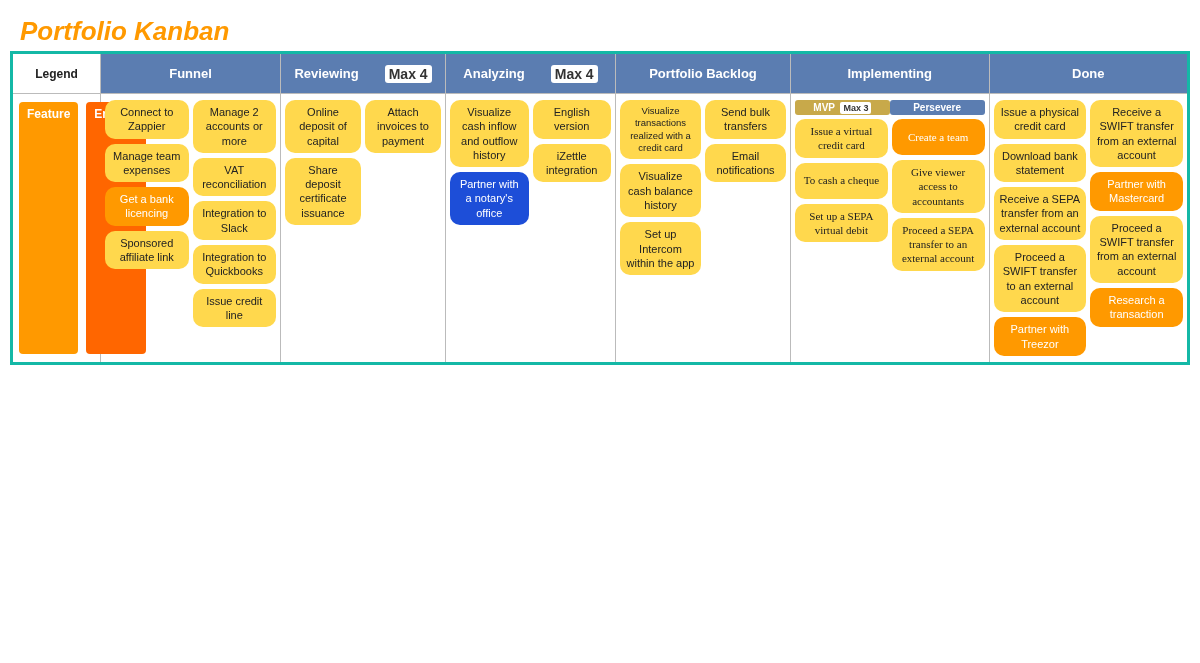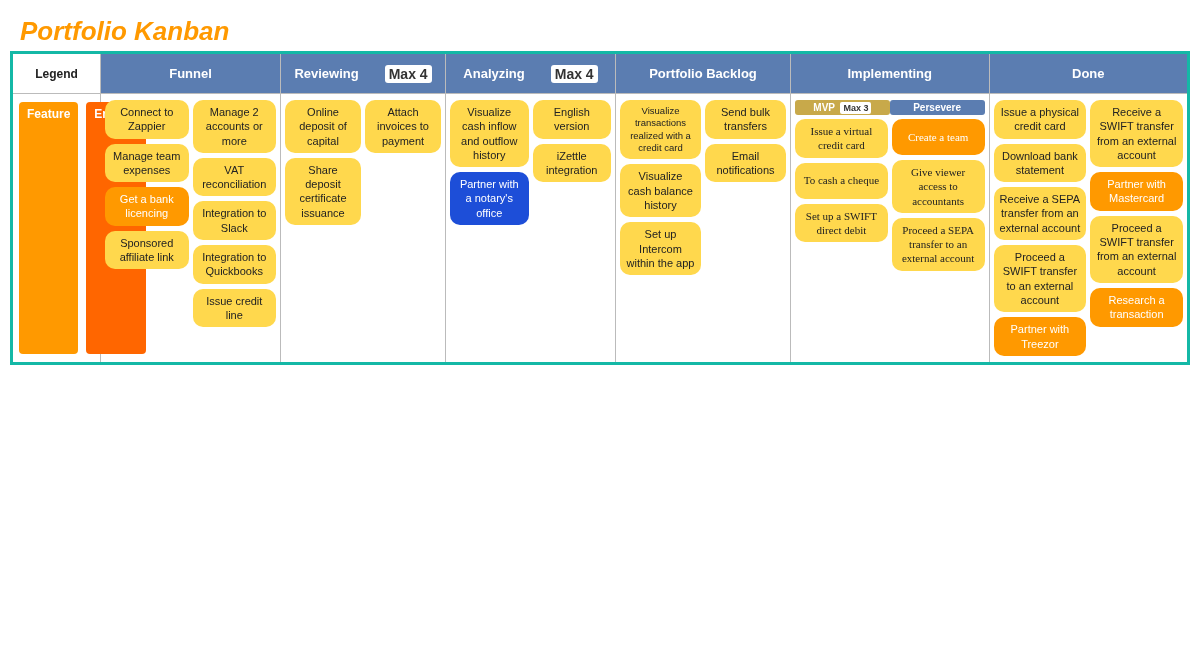--- a/index.html
+++ b/index.html
@@ -219,21 +219,21 @@
       <div class="col-body" style="flex-direction: column; gap:0;">
 
         <div style="display:flex; flex-direction:row; gap:0; margin-bottom:4px;">
           <div style="flex:1; background:#c8a94a; color:#fff; font-size:10px; font-weight:bold; text-align:center; border-radius:3px; padding:2px 4px;">MVP &nbsp;<span style="background:#fff;color:#333;border-radius:2px;padding:1px 3px;font-size:9px;">Max 3</span></div>
           <div style="flex:1; background:#5b7db1; color:#fff; font-size:10px; font-weight:bold; text-align:center; border-radius:3px; padding:2px 4px;">Persevere</div>
         </div>
         <div style="display:flex; flex-direction:row; gap:4px; flex:1;font-family:Liberation Serif, serif;">
           <div class="sub-col">
             <div class="card card-yellow">Issue a virtual credit card</div>
             <div class="card card-yellow">To cash a cheque</div>
-            <div class="card card-yellow">Set up a SWIFT direct debit</div>
+            <div class="card card-yellow">Set up a SEPA virtual debit</div>
           </div>
           <div class="sub-col">
             <div class="card card-orange">Create a team</div>
             <div class="card card-yellow">Give viewer access to accountants</div>
             <div class="card card-yellow">Proceed a SEPA transfer to an external account</div>
           </div>
         </div>
       </div>
     </div>
 

